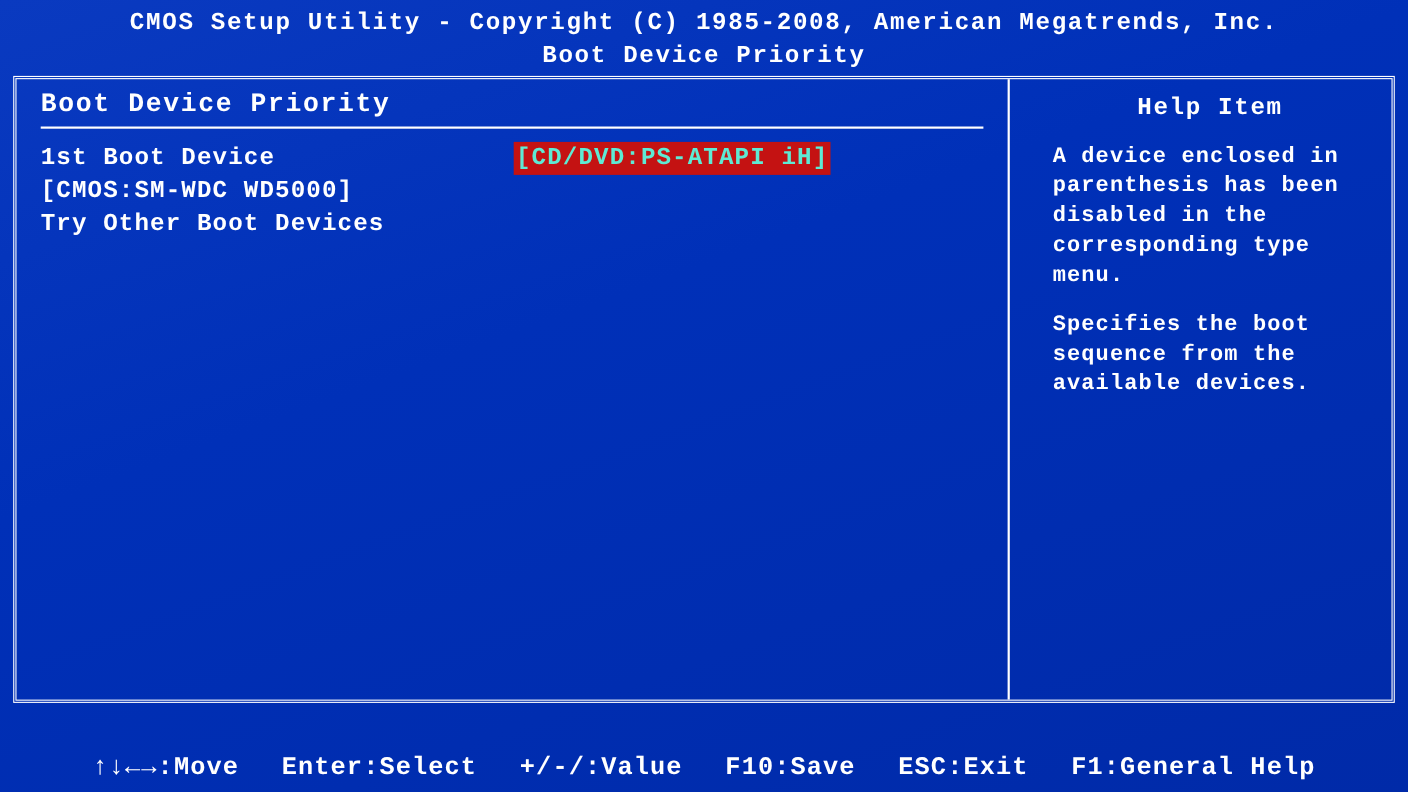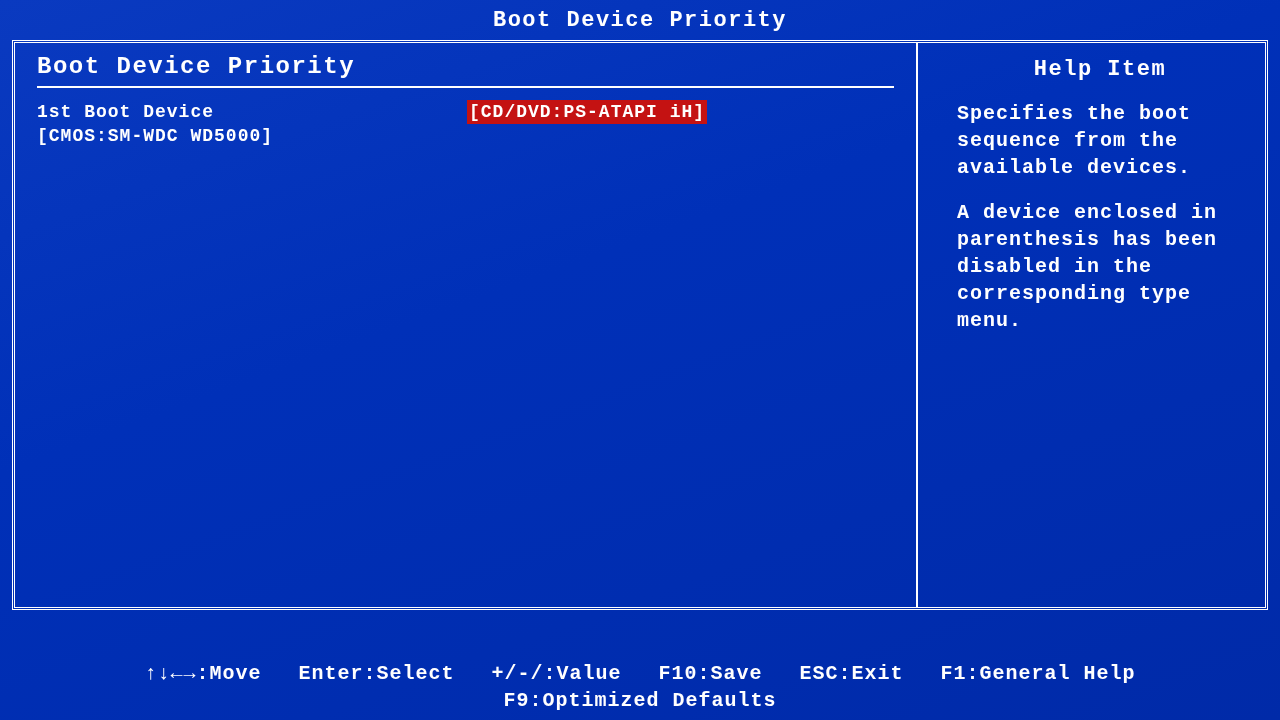--- a/index.html
+++ b/index.html
@@ -46,64 +46,65 @@
   }
   .section-title {
     font-size: 24px;
     letter-spacing: 1.5px;
     padding-bottom: 6px;
   }
   .section-rule {
     border-bottom: 2px solid #ffffff;
     margin-bottom: 12px;
   }
-  .rows { font-size: 18px; letter-spacing: 1px; }
+  .rows { font-size: 22px; letter-spacing: 1px; }
   .row {
     display: flex;
     align-items: center;
     line-height: 1.35;
   }
   .row-label { width: 430px; }
   .row-value { flex: 1; white-space: nowrap; }
   .row-value .bracketed::before { content: "["; }
   .row-value .bracketed::after  { content: "]"; }
   .selected {
     background: #c41212;
-    color: #ffffff;
+    color: #5eead4;
     padding: 0 2px;
     display: inline-block;
   }
   .help-title {
     text-align: center;
     font-size: 22px;
     letter-spacing: 1.5px;
     padding: 4px 0 18px 0;
   }
   .help-body p {
     margin-bottom: 18px;
     line-height: 1.35;
   }
   .footer {
     position: absolute;
     left: 0; right: 0; bottom: 0;
     text-align: center;
-    font-size: 20px;
+    font-size: 23px;
     letter-spacing: 1px;
     line-height: 1.35;
     padding: 6px 0 6px 0;
   }
   .footer .fline { white-space: nowrap; }
   .kseg { display: inline-block; margin: 0 12px; }
 </style>
 </head>
 <body>
 
 <div class="screen">
 
   <div class="header">
+    <span class="line1">CMOS Setup Utility - Copyright (C) 1985-2008, American Megatrends, Inc.</span>
     <span class="line2">Boot Device Priority</span>
   </div>
 
   <div class="outer-box">
 
     <div class="left-pane">
       <div class="section-title">Boot Device Priority</div>
       <div class="section-rule"></div>
 
       <div class="rows">
@@ -115,42 +116,40 @@
           </span>
         </div>
 
         <div class="row">
           <span class="row-value">
             <span class="bracketed">CMOS:SM-WDC WD5000</span>
           </span>
         </div>
 
         <div class="row">
+          <span class="row-label">Try Other Boot Devices</span>
         </div>
 
       </div>
     </div>
 
     <div class="right-pane">
       <div class="help-title">Help Item</div>
       <div class="help-body">
+        <p>A device enclosed in parenthesis has been disabled in the corresponding type menu.</p>
         <p>Specifies the boot sequence from the available devices.</p>
-        <p>A device enclosed in parenthesis has been disabled in the corresponding type menu.</p>
       </div>
     </div>
 
   </div>
 
   <div class="footer">
     <div class="fline">
       <span class="kseg">↑↓←→:Move</span>
       <span class="kseg">Enter:Select</span>
       <span class="kseg">+/-/:Value</span>
       <span class="kseg">F10:Save</span>
       <span class="kseg">ESC:Exit</span>
       <span class="kseg">F1:General Help</span>
     </div>
-    <div class="fline">
-      <span class="kseg">F9:Optimized Defaults</span>
-    </div>
   </div>
 
 </div>
 
 </body></html>

